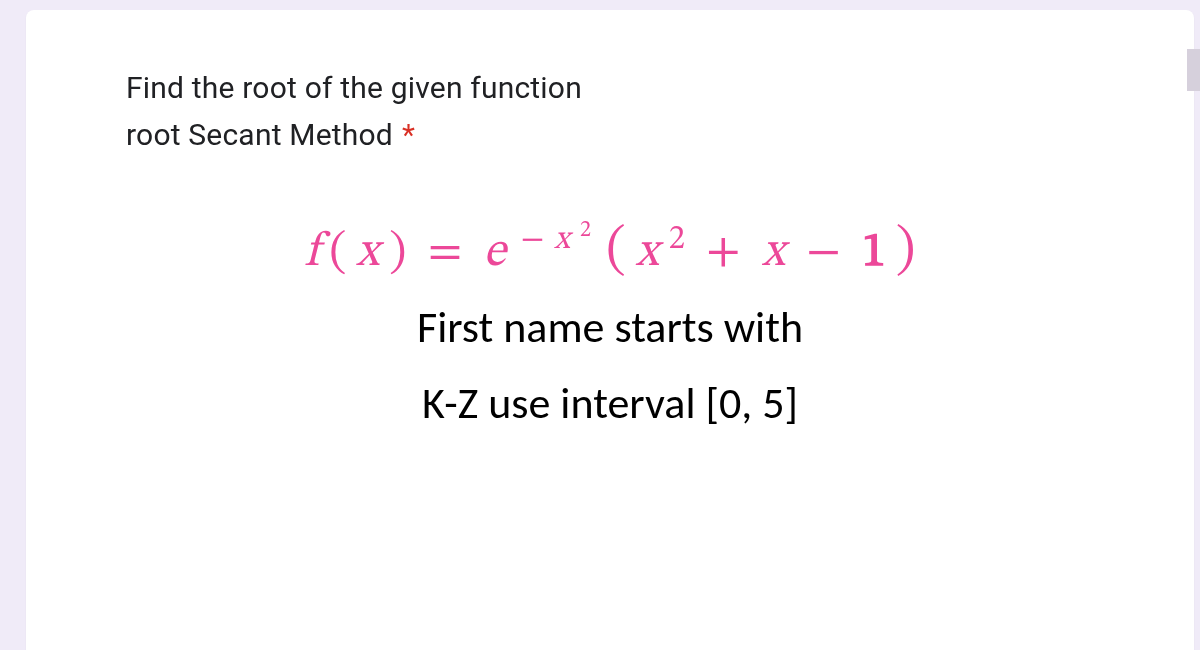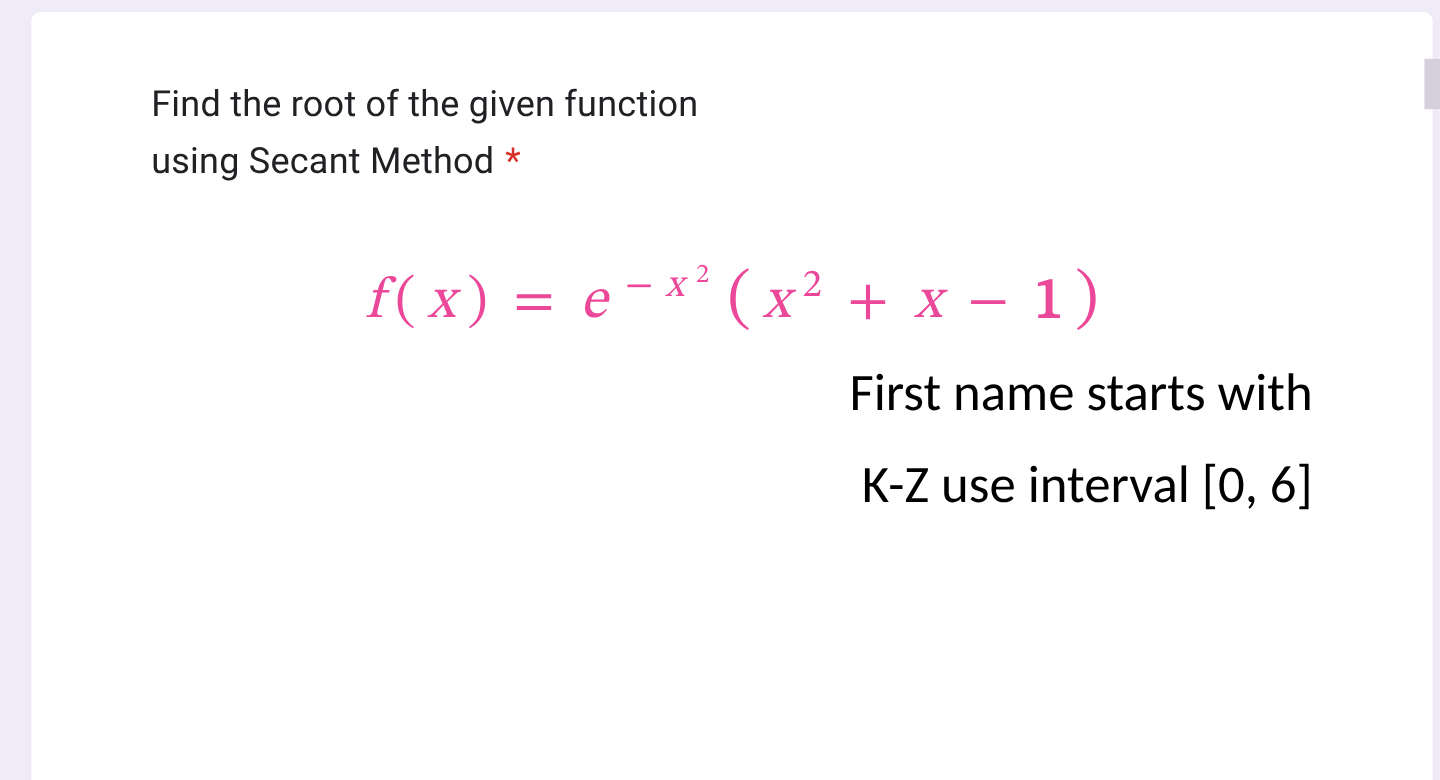--- a/index.html
+++ b/index.html
@@ -54,44 +54,44 @@
     }
     .nested-sup {
       font-size: 0.85em;
     }
     .instruction-text {
       font-family: 'Calibri', Arial, sans-serif;
       font-size: 44px;
       color: #000000;
       line-height: 1.45;
       margin-top: 12px;
-      text-align: right;
+      text-align: center;
       font-weight: 400;
     }
     .side-accent {
       position: absolute;
       right: 0;
       top: 34px;
       width: 18px;
       height: 42px;
       background: #d6d0dc;
     }
   </style>
 </head>
 <body>
 
 <div class="form-card">
   <div class="question-text">
     <span>Find the root of the given function</span><br>
-    <span>using Secant Method</span><span class="required-asterisk">*</span>
+    <span>root Secant Method</span><span class="required-asterisk">*</span>
   </div>
 
   <div class="equation-block">
     <div class="equation-main">
       <span>f</span><span style="font-style:normal">(</span><span>x</span><span style="font-style:normal">)</span><span style="font-style:normal"> = </span><span>e</span><sup><span style="font-style:normal">−</span><span>x</span><sup class="nested-sup" style="font-style:normal">2</sup></sup><span style="font-style:normal;font-size:1.15em">(</span><span>x</span><sup style="font-style:normal">2</sup><span style="font-style:normal"> + </span><span>x</span><span style="font-style:normal"> − </span><span style="font-style:normal;font-weight:bold">1</span><span style="font-style:normal;font-size:1.15em">)</span>
     </div>
 
     <div class="instruction-text">First name starts with</div>
-    <div class="instruction-text">K-Z use interval [0, 6]</div>
+    <div class="instruction-text">K-Z use interval [0, 5]</div>
   </div>
 </div>
 
 <div class="side-accent"></div>
 
 </body></html>

